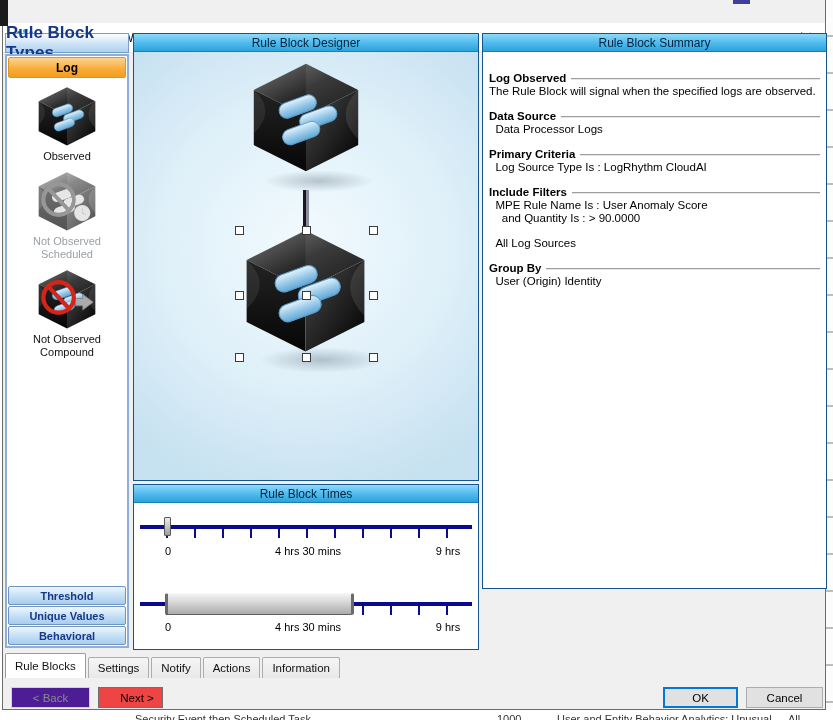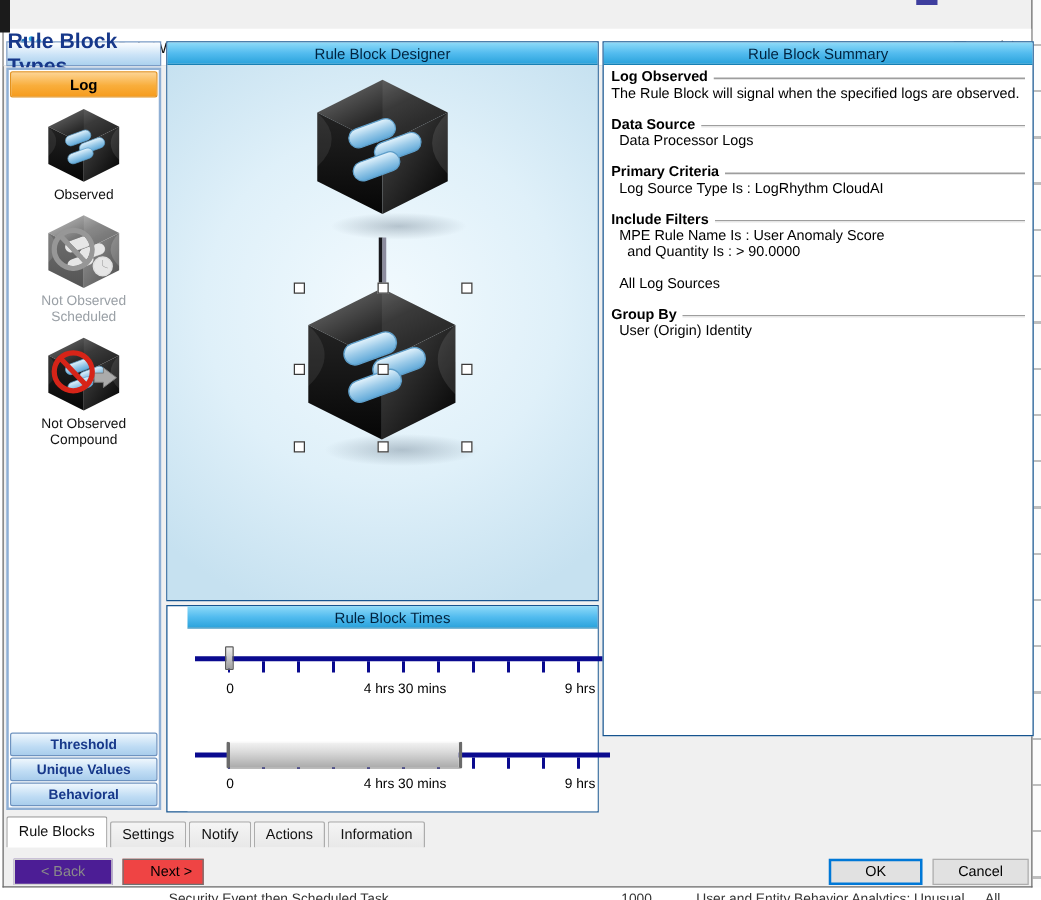--- a/index.html
+++ b/index.html
@@ -53,34 +53,34 @@
   .sky-header { height:18px; background:linear-gradient(to bottom,#8EDAF8,#53BCEF 50%,#2BA3DC);
     color:#00233F; font-size:12px; display:flex; align-items:center; justify-content:center; border-bottom:1px solid #1780B4; }
   .designer-box { position:absolute; left:130px; top:33px; width:346px; height:448px; border:1px solid #16548F; background:#fff; }
   .designer-canvas { position:relative; width:100%; height:428px;
     background:radial-gradient(ellipse 75% 60% at 50% 45%, #F2FAFE 0%, #DFF0F9 55%, #C6E1F0 100%); overflow:hidden; }
   .connector-dark { position:absolute; left:169px; top:138px; width:3px; height:47px; background:#18181C; }
   .connector-lt { position:absolute; left:172px; top:138px; width:3px; height:47px; background:#8C8C9E; }
   .handle { position:absolute; width:9px; height:9px; background:#FFF; border:1px solid #3A3A3A; }
   .cube-shadow { position:absolute; border-radius:50%; background:radial-gradient(ellipse, rgba(45,65,85,.28), rgba(45,65,85,0) 70%); }
 
-  .times-box { position:absolute; left:130px; top:484px; width:346px; height:166px; border:1px solid #16548F; background:#fff;padding-left:16px; }
+  .times-box { position:absolute; left:130px; top:484px; width:346px; height:166px; border:1px solid #16548F; background:#fff; }
   .times-body { position:relative; width:100%; height:146px; background:#FFFFFF; }
   .track { position:absolute; left:6px; width:332px; height:4px; background:#0A0A8F; }
   .ticks { position:absolute; left:32px; width:284px; height:9px;
     background:repeating-linear-gradient(to right,#0A0A8F 0 2px,transparent 2px 28px); }
   .thumb { position:absolute; width:7px; height:19px; background:linear-gradient(to bottom,#EDEDED,#9E9E9E);
     border:1px solid #5A5A5A; border-radius:1px; }
   .range-bar { position:absolute; background:linear-gradient(to bottom,#F2F2F2,#DCDCDC 35%,#ABABAB);
     border-top:1px solid #F8F8F8; border-bottom:1px solid #5F5F5F; border-left:3px solid #6A6A6A; border-right:3px solid #6A6A6A; border-radius:2px; }
   .slider-label { position:absolute; transform:translateX(-50%); font-size:11px; color:#000; white-space:nowrap; }
 
   
   .summary-box { position:absolute; left:479px; top:33px; width:345px; height:556px; border:1px solid #16548F; background:#fff; }
-  .summary-body { padding:4px 6px 0 6px; }
+  .summary-body { padding:20px 6px 0 6px; }
   .sum-section { margin-bottom:12px; }
   .sum-title-row { display:flex; align-items:center; }
   .sum-title { font-size:11.5px; font-weight:bold; color:#000; white-space:nowrap; line-height:13px; }
   .sum-rule { flex:1 1 auto; height:2px; margin-left:5px; background:linear-gradient(to bottom,#9E9E9E 0 1px,#E6E6E6 1px 2px); }
   .sum-line { font-size:11.5px; color:#000; line-height:13px; white-space:pre-wrap; }
 
   
   .tabstrip { position:absolute; left:0; top:652px; width:824px; height:26px; display:flex; align-items:flex-end; padding-left:2px; }
   .tab { height:21px; padding:0 9px; margin-right:2px; font-size:11.5px; color:#111;
     background:linear-gradient(to bottom,#F5F5F5,#E8E8E8); border:1px solid #ACACAC; border-bottom:none;

